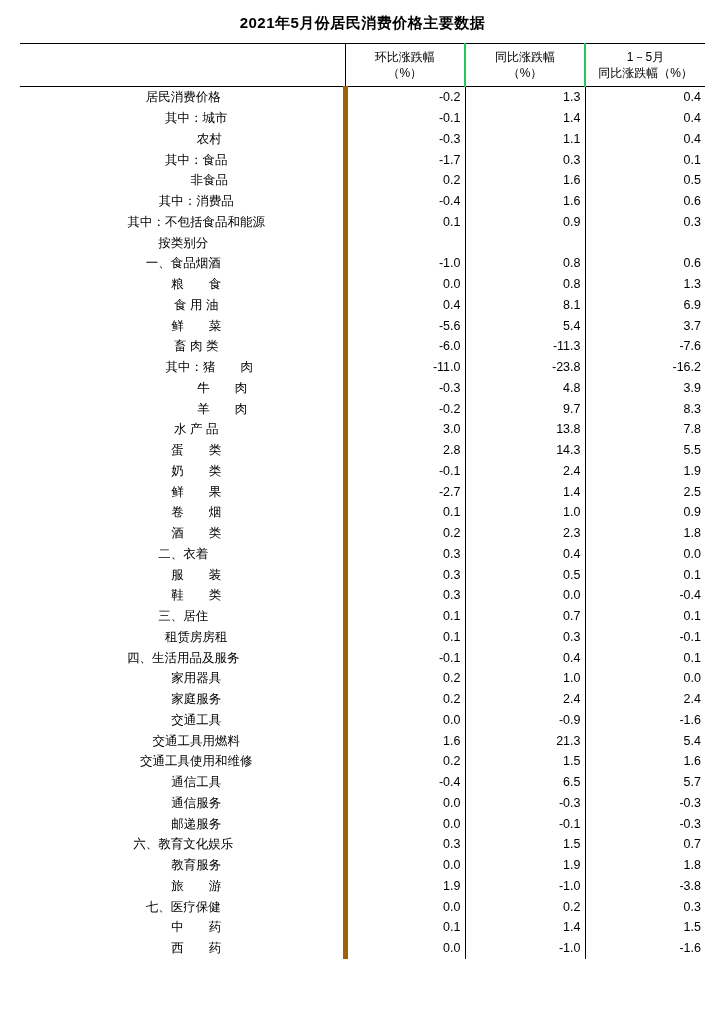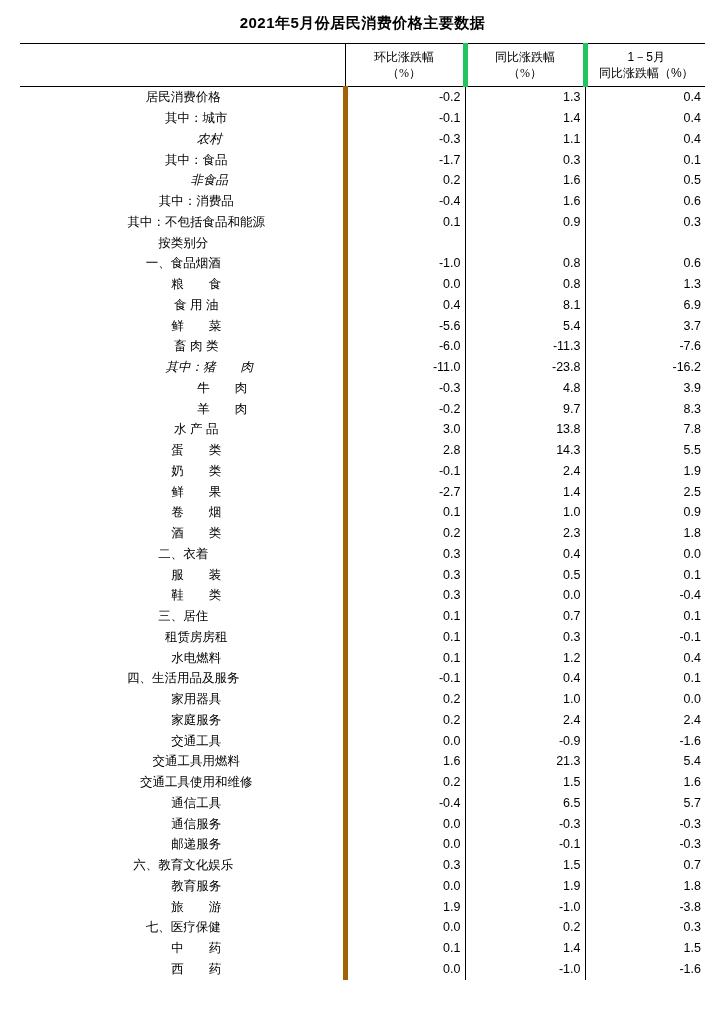--- a/index.html
+++ b/index.html
@@ -48,22 +48,21 @@
     vertical-align: middle;
     padding: 5px 4px;
     line-height: 1.35;
     border-top: 1.6px solid #000;
     border-bottom: 1.2px solid #000;
   }
   table.data thead th.h-label {
     border-right: 1px solid #000;
   }
   table.data thead th.h-sep {
-    border-right: 5px solid #22c55e;
-    font-family: Liberation Serif, serif;
+    border-right: 2px solid #22c55e;
   }
   table.data thead th.h-last {
   }
   table.data tbody td {
     padding: 1px 4px;
     line-height: 1.5;
     vertical-align: middle;
     white-space: nowrap;
   }
   td.lbl {
@@ -73,21 +72,21 @@
   td.num {
     text-align: right;
     padding-right: 16px;
   }
   td.num.sep {
     border-right: 1px solid #000;
   }
   tr.bold td { font-weight: normal; }
   .ind0 { padding-left: 4px; }
   .ind1 { padding-left: 30px; }
-  .ind2 { padding-left: 56px; font-style: italic; }
+  .ind2 { padding-left: 56px; }
   .ind3 { padding-left: 82px; }
 </style>
 </head>
 <body>
 
 <div class="page">
 
   <div class="doc-title">2021年5月份居民消费价格主要数据</div>
 
   <table class="data">
@@ -270,26 +269,20 @@
           <td class="num sep">0.1</td>
           <td class="num sep">0.7</td>
           <td class="num">0.1</td>
         </tr>
         <tr>
           <td class="lbl"><span class="ind1">租赁房房租</span></td>
           <td class="num sep">0.1</td>
           <td class="num sep">0.3</td>
           <td class="num">-0.1</td>
         </tr>
-        <tr>
-          <td class="lbl"><span class="ind1">水电燃料</span></td>
-          <td class="num sep">0.1</td>
-          <td class="num sep">1.2</td>
-          <td class="num">0.4</td>
-        </tr>
         <tr class="bold">
           <td class="lbl"><span class="ind0">四、生活用品及服务</span></td>
           <td class="num sep">-0.1</td>
           <td class="num sep">0.4</td>
           <td class="num">0.1</td>
         </tr>
         <tr>
           <td class="lbl"><span class="ind1">家用器具</span></td>
           <td class="num sep">0.2</td>
           <td class="num sep">1.0</td>

